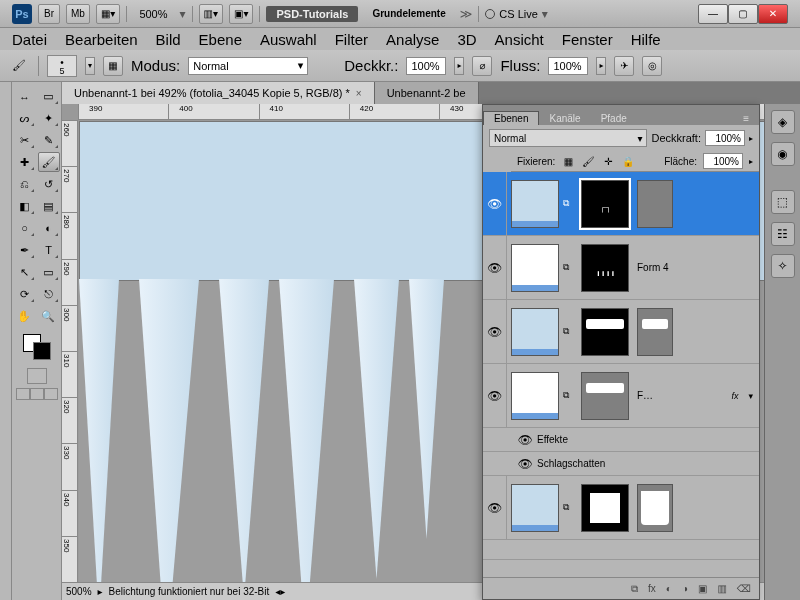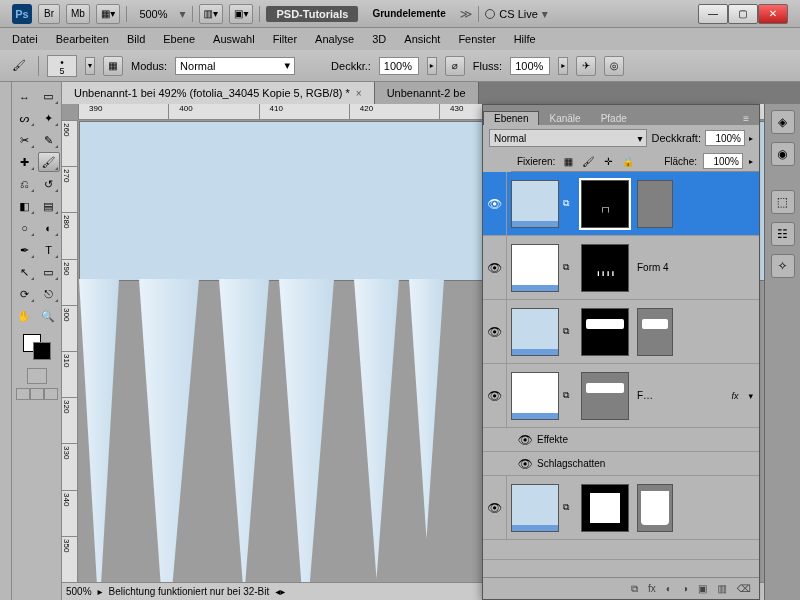--- a/index.html
+++ b/index.html
@@ -16,31 +16,31 @@
 .chev { font-size: 12px; color: #555; }
 .cslive { display: flex; align-items: center; font-size: 11px; gap: 4px; }
 .cslive .dot { width: 10px; height: 10px; border: 1.5px solid #444; border-radius: 50%; }
 .winbtns { margin-left: auto; display: flex; gap: 0; }
 .winbtn { width: 30px; height: 20px; border: 1px solid #666; border-radius: 2px; display: flex; align-items: center; justify-content: center; font-size: 10px; }
 .winbtn.min { background: linear-gradient(#eee,#ccc); }
 .winbtn.max { background: linear-gradient(#eee,#ccc); }
 .winbtn.cls { background: linear-gradient(#f66,#c02020); color: #fff; }
 
 
-.menu-bar { height: 22px; background: #b8b8b8; display: flex; align-items: center; padding: 0 12px; gap: 18px; font-size: 11px; }
+.menu-bar { height: 22px; background: #b8b8b8; display: flex; align-items: center; padding: 0 12px; gap: 18px; font-size: 15px; }
 .menu-bar span { cursor: default; }
 
 
 .opts-bar { height: 32px; background: linear-gradient(#c5c5c5,#b5b5b5); display: flex; align-items: center; padding: 0 8px; gap: 8px; border-bottom: 1px solid #888; font-size: 11px; }
 .brush-ic { width: 22px; height: 22px; display:flex;align-items:center;justify-content:center; }
 .brush-prev { width: 30px; height: 22px; border: 1px solid #888; background: #ddd; display:flex;align-items:flex-end;justify-content:center; font-size:9px; position: relative; }
 .brush-prev::before { content:"•"; position:absolute; top:1px; font-size:10px; }
 .opts-input { height: 18px; background: #fff; border: 1px solid #888; font-size: 11px; padding: 0 4px; min-width: 40px; display:inline-flex;align-items:center; }
 .opts-sel { width: 120px; justify-content: space-between; }
-.opts-label { font-size: 11px; }
+.opts-label { font-size: 15px; }
 .opts-arrow { width: 10px; height: 18px; background: linear-gradient(#ddd,#bbb); border: 1px solid #888; display:flex;align-items:center;justify-content:center; font-size:8px; }
 .small-ic { width: 20px; height: 20px; border: 1px solid #888; background: linear-gradient(#ddd,#bbb); border-radius:2px; display:flex;align-items:center;justify-content:center; font-size:10px; }
 .opts-sep { width: 1px; height: 20px; background: #888; }
 
 
 .main { display: flex; height: calc(600px - 28px - 22px - 32px); }
 
 
 .tool-strip-col { width: 12px; background: #b8b8b8; border-right: 1px solid #888; }
 .toolbox { width: 50px; background: #b8b8b8; border-right: 1px solid #888; padding: 4px 2px; display: flex; flex-direction: column; gap: 0; align-items:center; }

